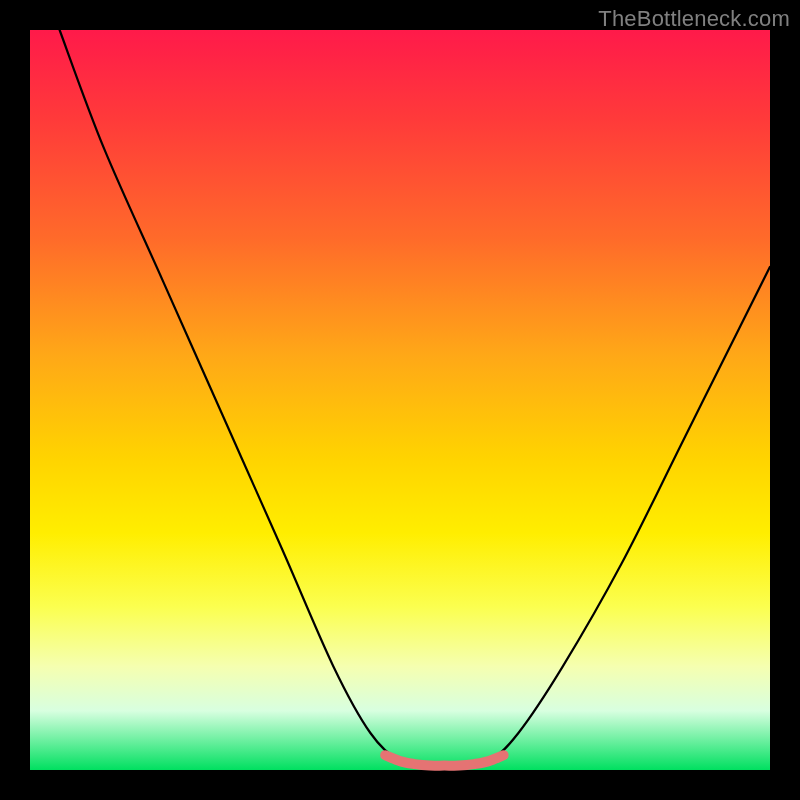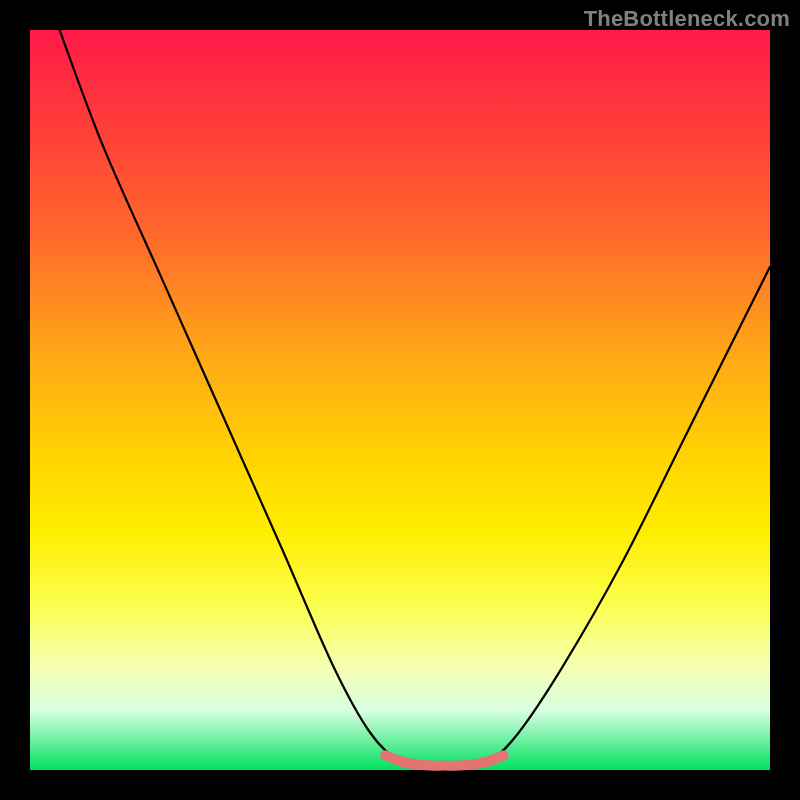--- a/index.html
+++ b/index.html
@@ -28,21 +28,21 @@
       #d8ffe0 92%,
       #00e060 100%);
   }
   .watermark {
     position: absolute;
     top: 6px;
     right: 10px;
     font-family: Arial, Helvetica, sans-serif;
     font-size: 22px;
     color: #808080;
-    font-weight: 700;
+    font-weight: 400;
     letter-spacing: 0.2px;
   }
   svg.curve {
     position: absolute;
     left: 0;
     top: 0;
     width: 740px;
     height: 740px;
     overflow: visible;
   }

